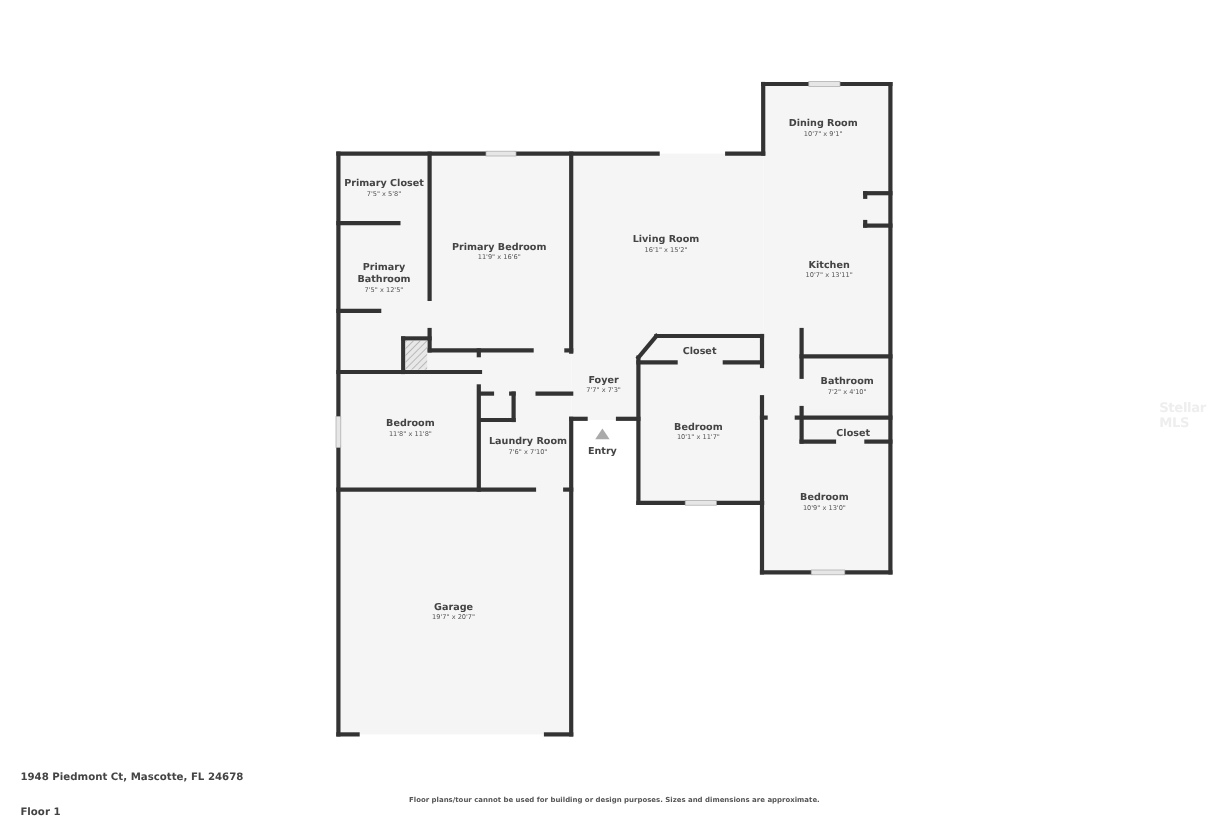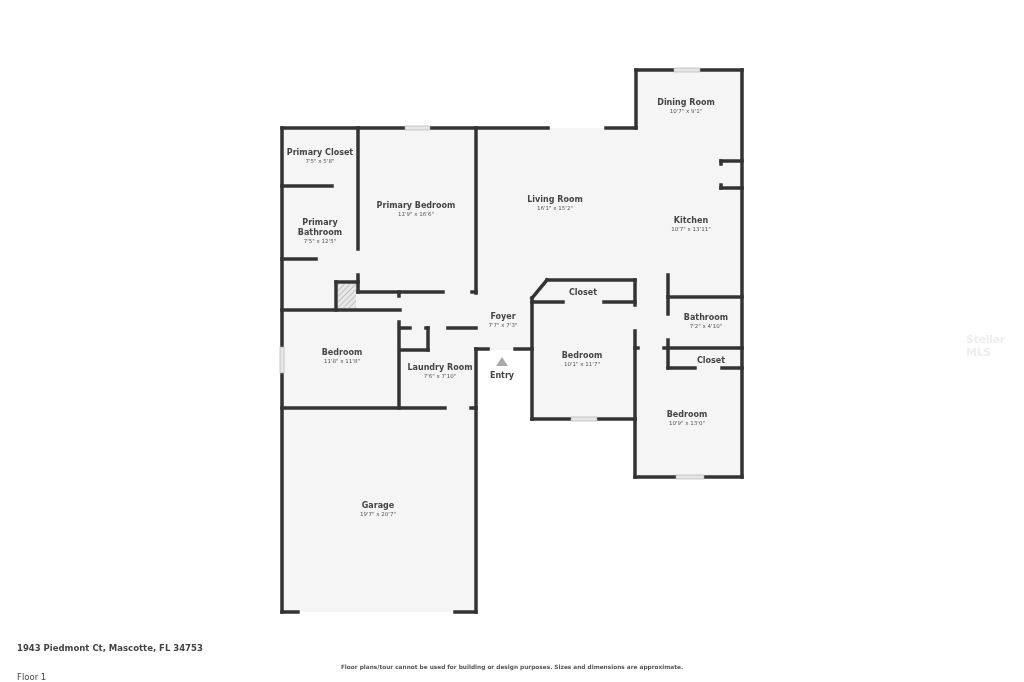--- a/index.html
+++ b/index.html
@@ -1,21 +1,21 @@
 <!DOCTYPE html>
 <html><head>
 <meta charset="utf-8">
 <style>
   html, body { margin: 0; padding: 0; background: #ffffff; }
   body { width: 1024px; height: 682px; position: relative; overflow: hidden; font-family: "Liberation Sans", "DejaVu Sans", sans-serif; }
   #plan { position: absolute; left: 0; top: 0; width: 1024px; height: 682px; }
   .room-name { font-family: "DejaVu Sans", sans-serif; font-size: 8px; font-weight: bold; fill: #444; text-anchor: middle; }
   .room-dim { font-family: "DejaVu Sans", sans-serif; font-size: 5.5px; fill: #555; text-anchor: middle; }
   .address { position: absolute; left: 17px; top: 643px; font-family: "DejaVu Sans", sans-serif; font-size: 8.5px; font-weight: bold; color: #444; }
-  .floor { position: absolute; left: 17px; top: 672px; font-family: "DejaVu Sans", sans-serif; font-size: 8.5px; font-weight: normal; color: #444; text-align: center; }
+  .floor { position: absolute; left: 17px; top: 672px; font-family: "DejaVu Sans", sans-serif; font-size: 8.5px; font-weight: bold; color: #444; text-align: center; }
   .disclaimer { position: absolute; left: 0; width: 1024px; top: 664px; text-align: center; font-family: "DejaVu Sans", sans-serif; font-size: 5.8px; font-weight: bold; color: #555; }
   .watermark { position: absolute; left: 966px; top: 333px; font-family: "DejaVu Sans", sans-serif; font-size: 11px; font-weight: bold; color: #eeeeee; letter-spacing: -0.3px; }
 </style>
 </head>
 <body>
 
 <svg id="plan" viewBox="0 0 1024 682" xmlns="http://www.w3.org/2000/svg">
   <defs>
     <pattern id="hatch" width="4" height="4" patternUnits="userSpaceOnUse" patternTransform="rotate(45)">
       <rect width="4" height="4" fill="#e8e8e8"></rect>
@@ -155,15 +155,15 @@
 
     <text class="room-name" x="687" y="417">Bedroom</text>
     <text class="room-dim" x="687" y="425">10'9" x 13'0"</text>
 
     <text class="room-name" x="378" y="508">Garage</text>
     <text class="room-dim" x="378" y="516">19'7" x 20'7"</text>
   </g>
 </svg>
 
 <div class="watermark">Stellar MLS</div>
-<div class="address">1943 Piedmont Ct, Mascotte, FL 34753</div>
+<div class="address">1948 Piedmont Ct, Mascotte, FL 24678</div>
 <div class="floor">Floor 1</div>
 <div class="disclaimer">Floor plans/tour cannot be used for building or design purposes. Sizes and dimensions are approximate.</div>
 
 </body></html>

